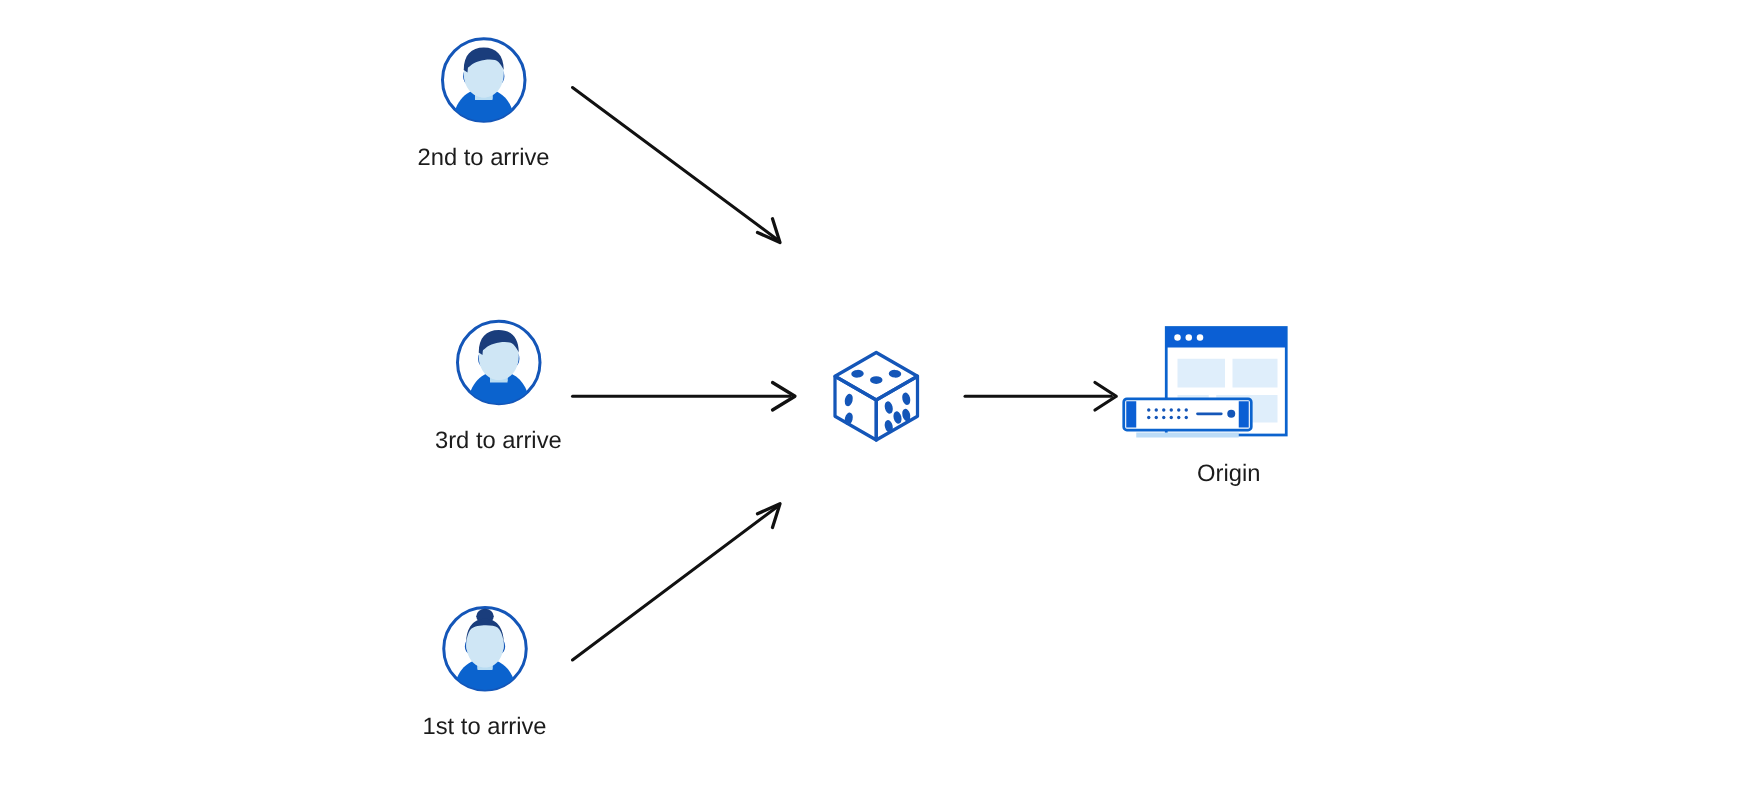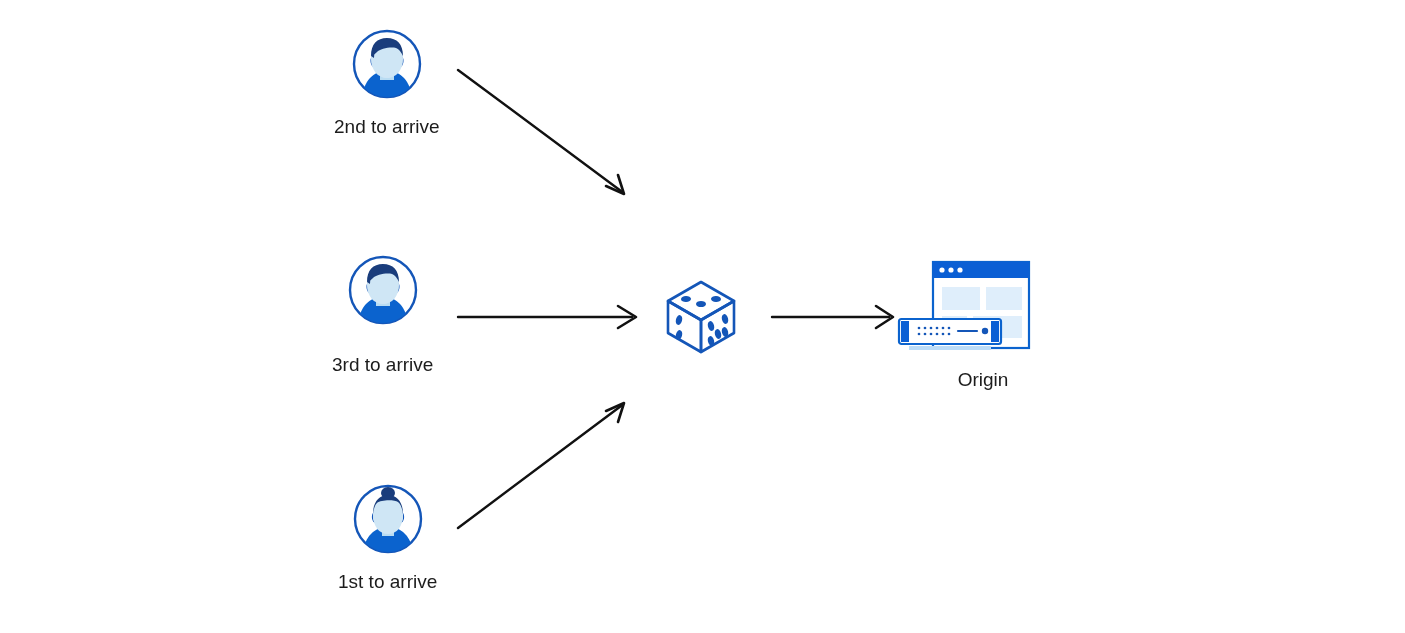--- a/index.html
+++ b/index.html
@@ -106,21 +106,21 @@
           <ellipse cx="49" cy="34" rx="4" ry="6" fill="#cfe6f5" stroke="#1456b8" stroke-width="1.1"></ellipse>
           <path d="M37 13 c-11 0 -16 8 -16 19 c0 11 7 19 16 19 c9 0 16 -8 16 -19 c0 -11 -5 -19 -16 -19 z" fill="#cfe6f5"></path>
           <path d="M21 29 c0 -12 6 -18 16 -18 c10 0 16 6 16 18 c0 0 -3 -7 -7 -8 c-6 -1.5 -16 1 -19 4 c-3 3 -6 4 -6 4 z" fill="#1a3d7c"></path>
           <path d="M21 29 q2 -4 4 -5 q-1 4 -1 7 z" fill="#1a3d7c"></path>
         </g>
       </svg>
     </div>
     <div class="node-label avatar-label">2nd to arrive</div>
   </div>
 
-  <div class="node" style="left:332px; top:253px;gap:12px;">
+  <div class="node" style="left:348px; top:253px;">
     <div class="avatar-wrap">
       <svg viewBox="0 0 74 74" width="74" height="74" xmlns="http://www.w3.org/2000/svg">
         <defs>
           <clipPath id="clipB">
               <circle cx="37" cy="37" r="33"></circle>
             </clipPath>
         </defs>
         <circle cx="37" cy="37" r="33" fill="#ffffff" stroke="#1456b8" stroke-width="2.4"></circle>
         <g clip-path="url(#clipB)">
           <path d="M37 44 c-14 0 -23 10 -25 26 h50 c-2 -16 -11 -26 -25 -26 z" fill="#0b63ce"></path>

